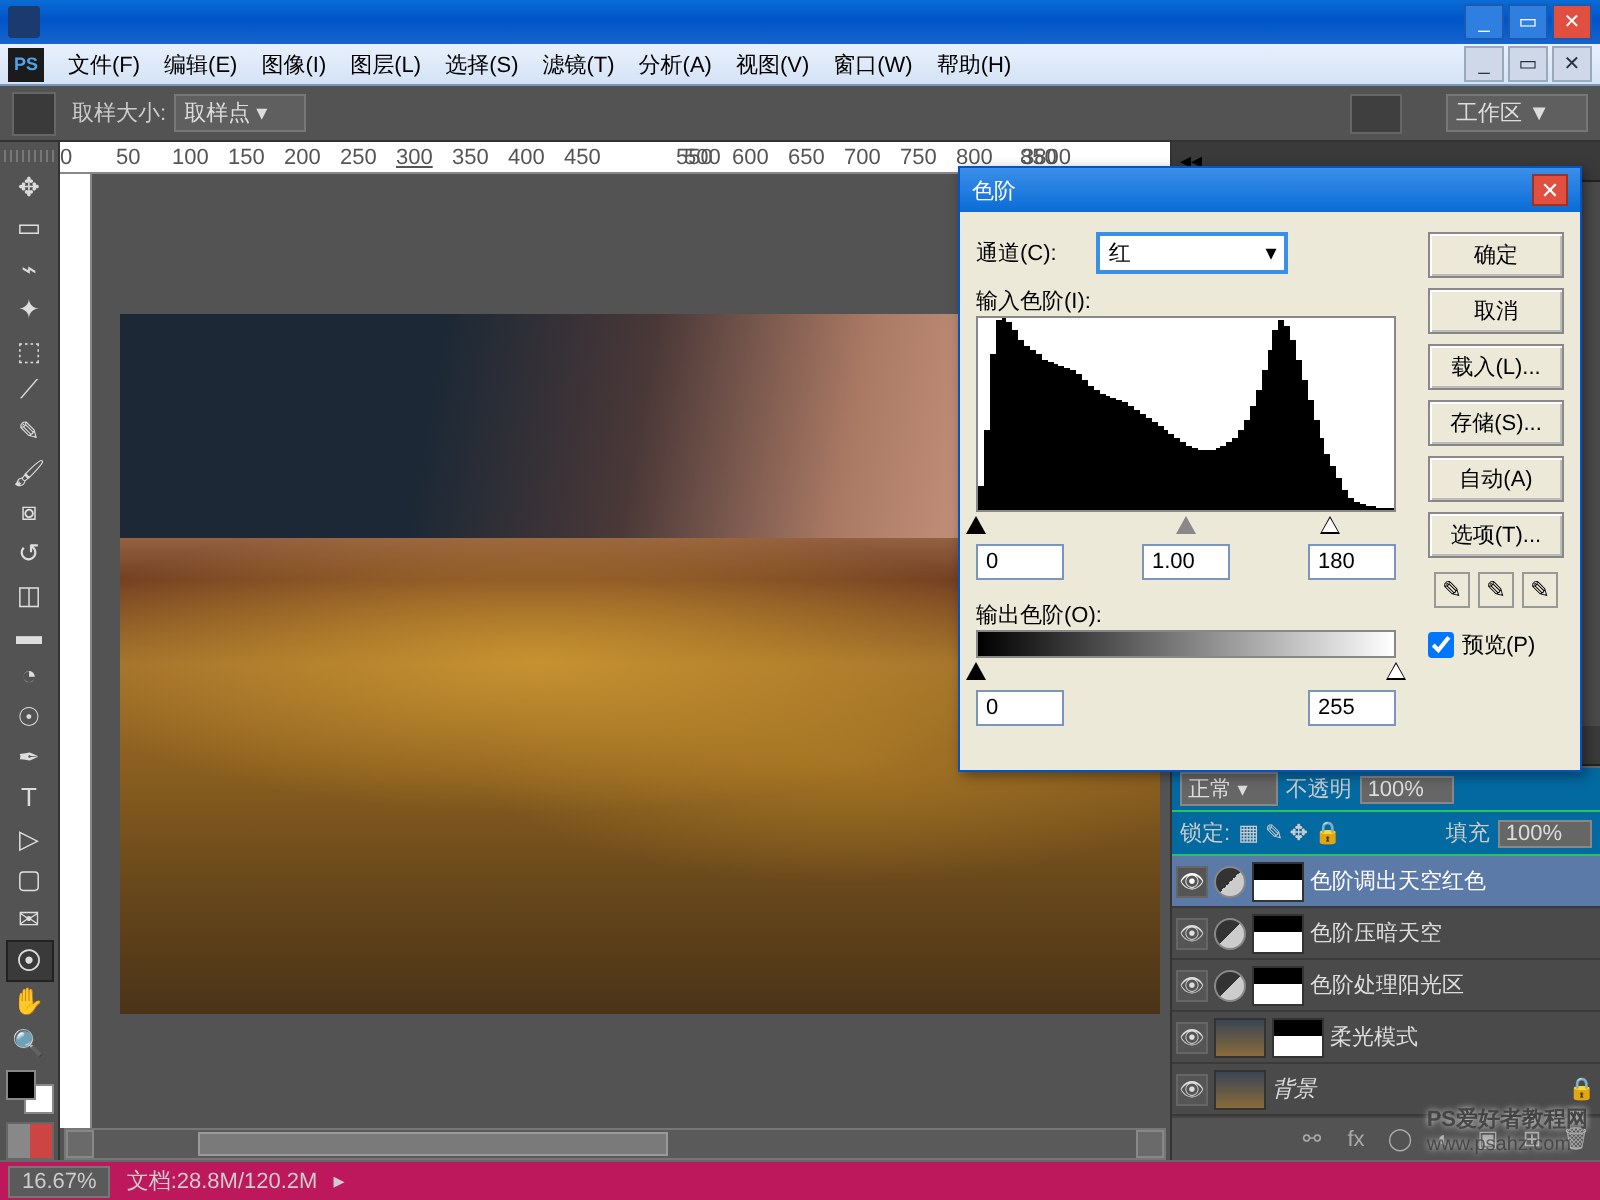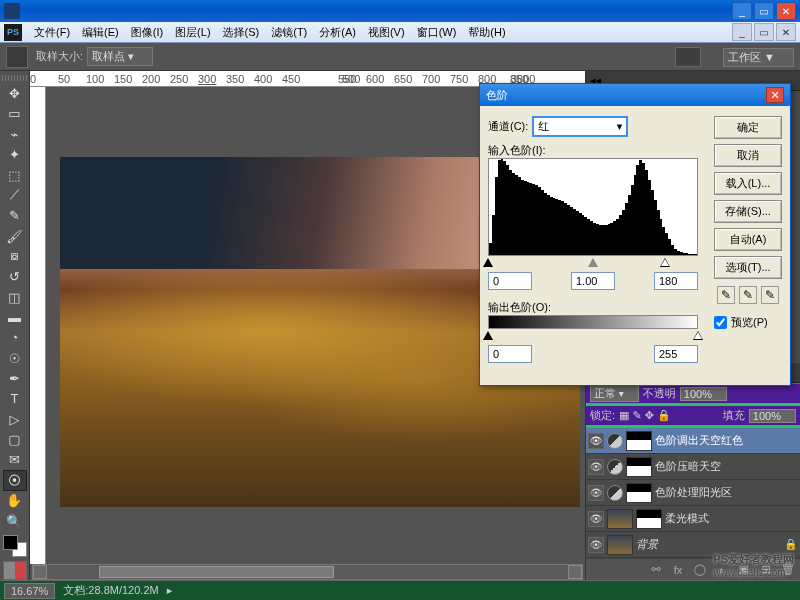--- a/index.html
+++ b/index.html
@@ -8,21 +8,21 @@
 .titlebar .icon{width:16px;height:16px;background:#1b3a6e;margin-right:4px;border-radius:2px}
 .win-btns{margin-left:auto;display:flex;gap:2px}
 .win-btn{width:20px;height:18px;background:#2f7fe0;border:1px solid #1a5bb0;display:flex;align-items:center;justify-content:center;color:#fff;font-size:10px}
 .win-btn.close{background:#e04f3f}
 .menubar{background:linear-gradient(#e8f0fc,#d5e3f6);height:21px;display:flex;align-items:center;padding:0 4px;border-bottom:1px solid #7a96bf}
 .menubar .ps-logo{width:18px;height:17px;background:#1b1b1b;color:#4fa3e8;display:flex;align-items:center;justify-content:center;font-weight:bold;font-size:9px;margin-right:6px}
 .menu-item{padding:2px 6px;cursor:default}
 .options-bar{background:#535353;height:28px;display:flex;align-items:center;padding:0 6px;color:#ccc;border-bottom:1px solid #333}
 .opt-icon{width:22px;height:22px;background:#3a3a3a;border:1px solid #666;margin-right:8px}
 .opt-select{background:#5f5f5f;border:1px solid #777;color:#ddd;padding:1px 18px 1px 4px;margin-left:4px;position:relative}
-.opt-right{margin-left:auto;display:flex;align-items:flex-end;gap:18px}
+.opt-right{margin-left:auto;display:flex;align-items:flex-start;gap:18px}
 .rt-icon{width:26px;height:20px;background:#3f3f3f;border:1px solid #666}
 .main{display:flex;height:509px}
 .toolbox{width:30px;background:#535353;border-right:1px solid #333;display:flex;flex-direction:column;align-items:center;padding-top:4px}
 .toolbox .grip{width:26px;height:7px;background:repeating-linear-gradient(90deg,#777 0 1px,transparent 1px 3px);margin-bottom:2px}
 .tool{width:24px;height:22px;display:flex;align-items:center;justify-content:center;color:#ddd;font-size:13px;cursor:default}
 .tool.sel{background:#3a3a3a;border:1px solid #222}
 .fgbg{width:24px;height:24px;position:relative;margin-top:4px}
 .fgbg .fg{position:absolute;top:0;left:0;width:15px;height:15px;background:#000;border:1px solid #888}
 .fgbg .bg{position:absolute;bottom:0;right:0;width:15px;height:15px;background:#fff;border:1px solid #888}
 .qm{width:24px;height:20px;border:1px solid #666;margin-top:4px;background:linear-gradient(90deg,#888 50%,#c44 50%)}
@@ -32,46 +32,46 @@
 .doc-row{flex:1;display:flex;overflow:hidden}
 .ruler-v{width:16px;background:#fff;border-right:1px solid #888}
 .canvas-wrap{flex:1;background:#535353;position:relative;overflow:hidden}
 .photo{position:absolute;top:70px;left:14px;width:520px;height:350px;background:linear-gradient(180deg,#2a3440 0%,#3e4650 10%,#806050 18%,#b38060 26%,#734022 38%,#a0702b 50%,#8a5e1f 65%,#6b4a1c 80%,#4a3318 100%)}
 .photo::before{content:"";position:absolute;top:28%;left:0;right:0;bottom:0;background:radial-gradient(ellipse 80% 50% at 40% 30%,rgba(215,160,50,.7),transparent 60%),radial-gradient(ellipse 60% 40% at 70% 50%,rgba(180,130,40,.6),transparent 60%)}
 .photo::after{content:"";position:absolute;top:0;left:0;right:0;height:32%;background:linear-gradient(100deg,#1c2835 30%,#4a3838 50%,#ab7a65 70%,#c8967f 85%)}
 .right-panels{width:215px;background:#535353;border-left:1px solid #333;display:flex;flex-direction:column}
 .panel-well{background:#3a3a3a;height:20px;border-bottom:1px solid #222;display:flex;align-items:center;padding:0 4px}
 .pal-spacer{flex:1;background:#4a4a4a}
 .layers{background:#535353;border-top:1px solid #666}
-.lay-opts{height:22px;background:#4c1d95;display:flex;align-items:center;padding:0 4px;color:#ccc;gap:4px;border-bottom:3px solid #22c55e}
+.lay-opts{height:22px;background:#0369a1;display:flex;align-items:center;padding:0 4px;color:#ccc;gap:4px;border-bottom:1px solid #22c55e}
 .lay-sel{background:#666;border:1px solid #888;color:#ddd;padding:0 14px 0 3px;font-size:10px}
 .layer-list{background:#4a4a4a}
 .layer{height:26px;display:flex;align-items:center;border-bottom:1px solid #3a3a3a;padding:0 2px;gap:3px;color:#ddd}
 .layer.active{background:#5b7aa8;color:#fff}
 .eye{width:16px;height:16px;display:flex;align-items:center;justify-content:center;border:1px solid #666;background:#555;font-size:10px}
 .ly-thumb{width:26px;height:20px;background:#888;border:1px solid #333}
 .ly-thumb.mask{background:linear-gradient(180deg,#000 45%,#fff 45%)}
 .ly-thumb.grad{background:linear-gradient(180deg,#3a4555,#8a6b3a)}
 .adj-icon{width:16px;height:16px;border:1px solid #888;border-radius:50%;background:linear-gradient(135deg,#333 50%,#ccc 50%);flex-shrink:0}
 .lay-btns{height:22px;background:#535353;display:flex;align-items:center;justify-content:flex-end;padding:0 4px;gap:6px;color:#aaa;border-top:1px solid #444}
 .lay-btn{width:16px;height:16px;display:flex;align-items:center;justify-content:center;font-size:11px}
-.statusbar{height:20px;background:#14532d;border-top:1px solid #666;display:flex;align-items:center;color:#ccc;padding:0 4px;gap:8px}
+.statusbar{height:20px;background:#be185d;border-top:1px solid #666;display:flex;align-items:center;color:#ccc;padding:0 4px;gap:8px}
 .stat-box{background:#5a5a5a;border:1px solid #777;padding:1px 6px}
 .scrollbar-h{height:16px;background:#5a5a5a;border:1px solid #777;margin:0 2px;display:flex;align-items:center}
 .sb-btn{width:14px;height:14px;background:#6a6a6a;border:1px solid #888}
 .sb-track{flex:1;height:14px;position:relative}
 .sb-thumb{position:absolute;left:10%;width:45%;height:12px;background:#7a7a7a;border:1px solid #999;top:1px}
 
 .dialog{position:absolute;left:479px;top:83px;width:312px;background:#ece9d8;border:1px solid #0054c8;box-shadow:2px 2px 6px rgba(0,0,0,.4);z-index:100}
 .dlg-title{background:linear-gradient(#3b8fe8,#0a6cd6);height:22px;color:#fff;display:flex;align-items:center;padding:0 6px}
 .dlg-close{margin-left:auto;width:18px;height:16px;background:#e04f3f;border:1px solid #a03020;color:#fff;display:flex;align-items:center;justify-content:center;font-size:11px}
 .dlg-body{padding:10px 8px 12px;display:flex;gap:8px}
 .dlg-left{flex:1}
 .dlg-right{width:68px;display:flex;flex-direction:column;gap:5px}
-.dlg-row{display:flex;align-items:center;gap:4px;margin-bottom:6px}
+.dlg-row{display:flex;align-items:center;gap:20px;margin-bottom:6px}
 .dlg-label{color:#000}
 .dlg-sel{border:1px solid #7a96bf;background:#fff;padding:1px 4px;width:96px;display:flex;align-items:center;justify-content:space-between}
 .dlg-sel.hl{border:2px solid #3b8fe8}
 .dlg-btn{border:1px solid #888;background:#ece9d8;padding:3px 2px;text-align:center;cursor:default;font-size:11px;box-shadow:inset 1px 1px #fff,inset -1px -1px #bbb}
 .histogram{width:210px;height:98px;border:1px solid #888;background:#fff;margin-bottom:2px;position:relative;overflow:hidden}
 .histo-bars{position:absolute;bottom:0;left:0;right:0;height:100%;display:flex;align-items:flex-end}
 .histo-bars div{width:1px;background:#000}
 .slider-track{width:210px;height:10px;position:relative;margin-bottom:4px}
 .tri{position:absolute;top:0;width:0;height:0;border-left:5px solid transparent;border-right:5px solid transparent}
 .tri.black{border-bottom:9px solid #000;left:-5px}

